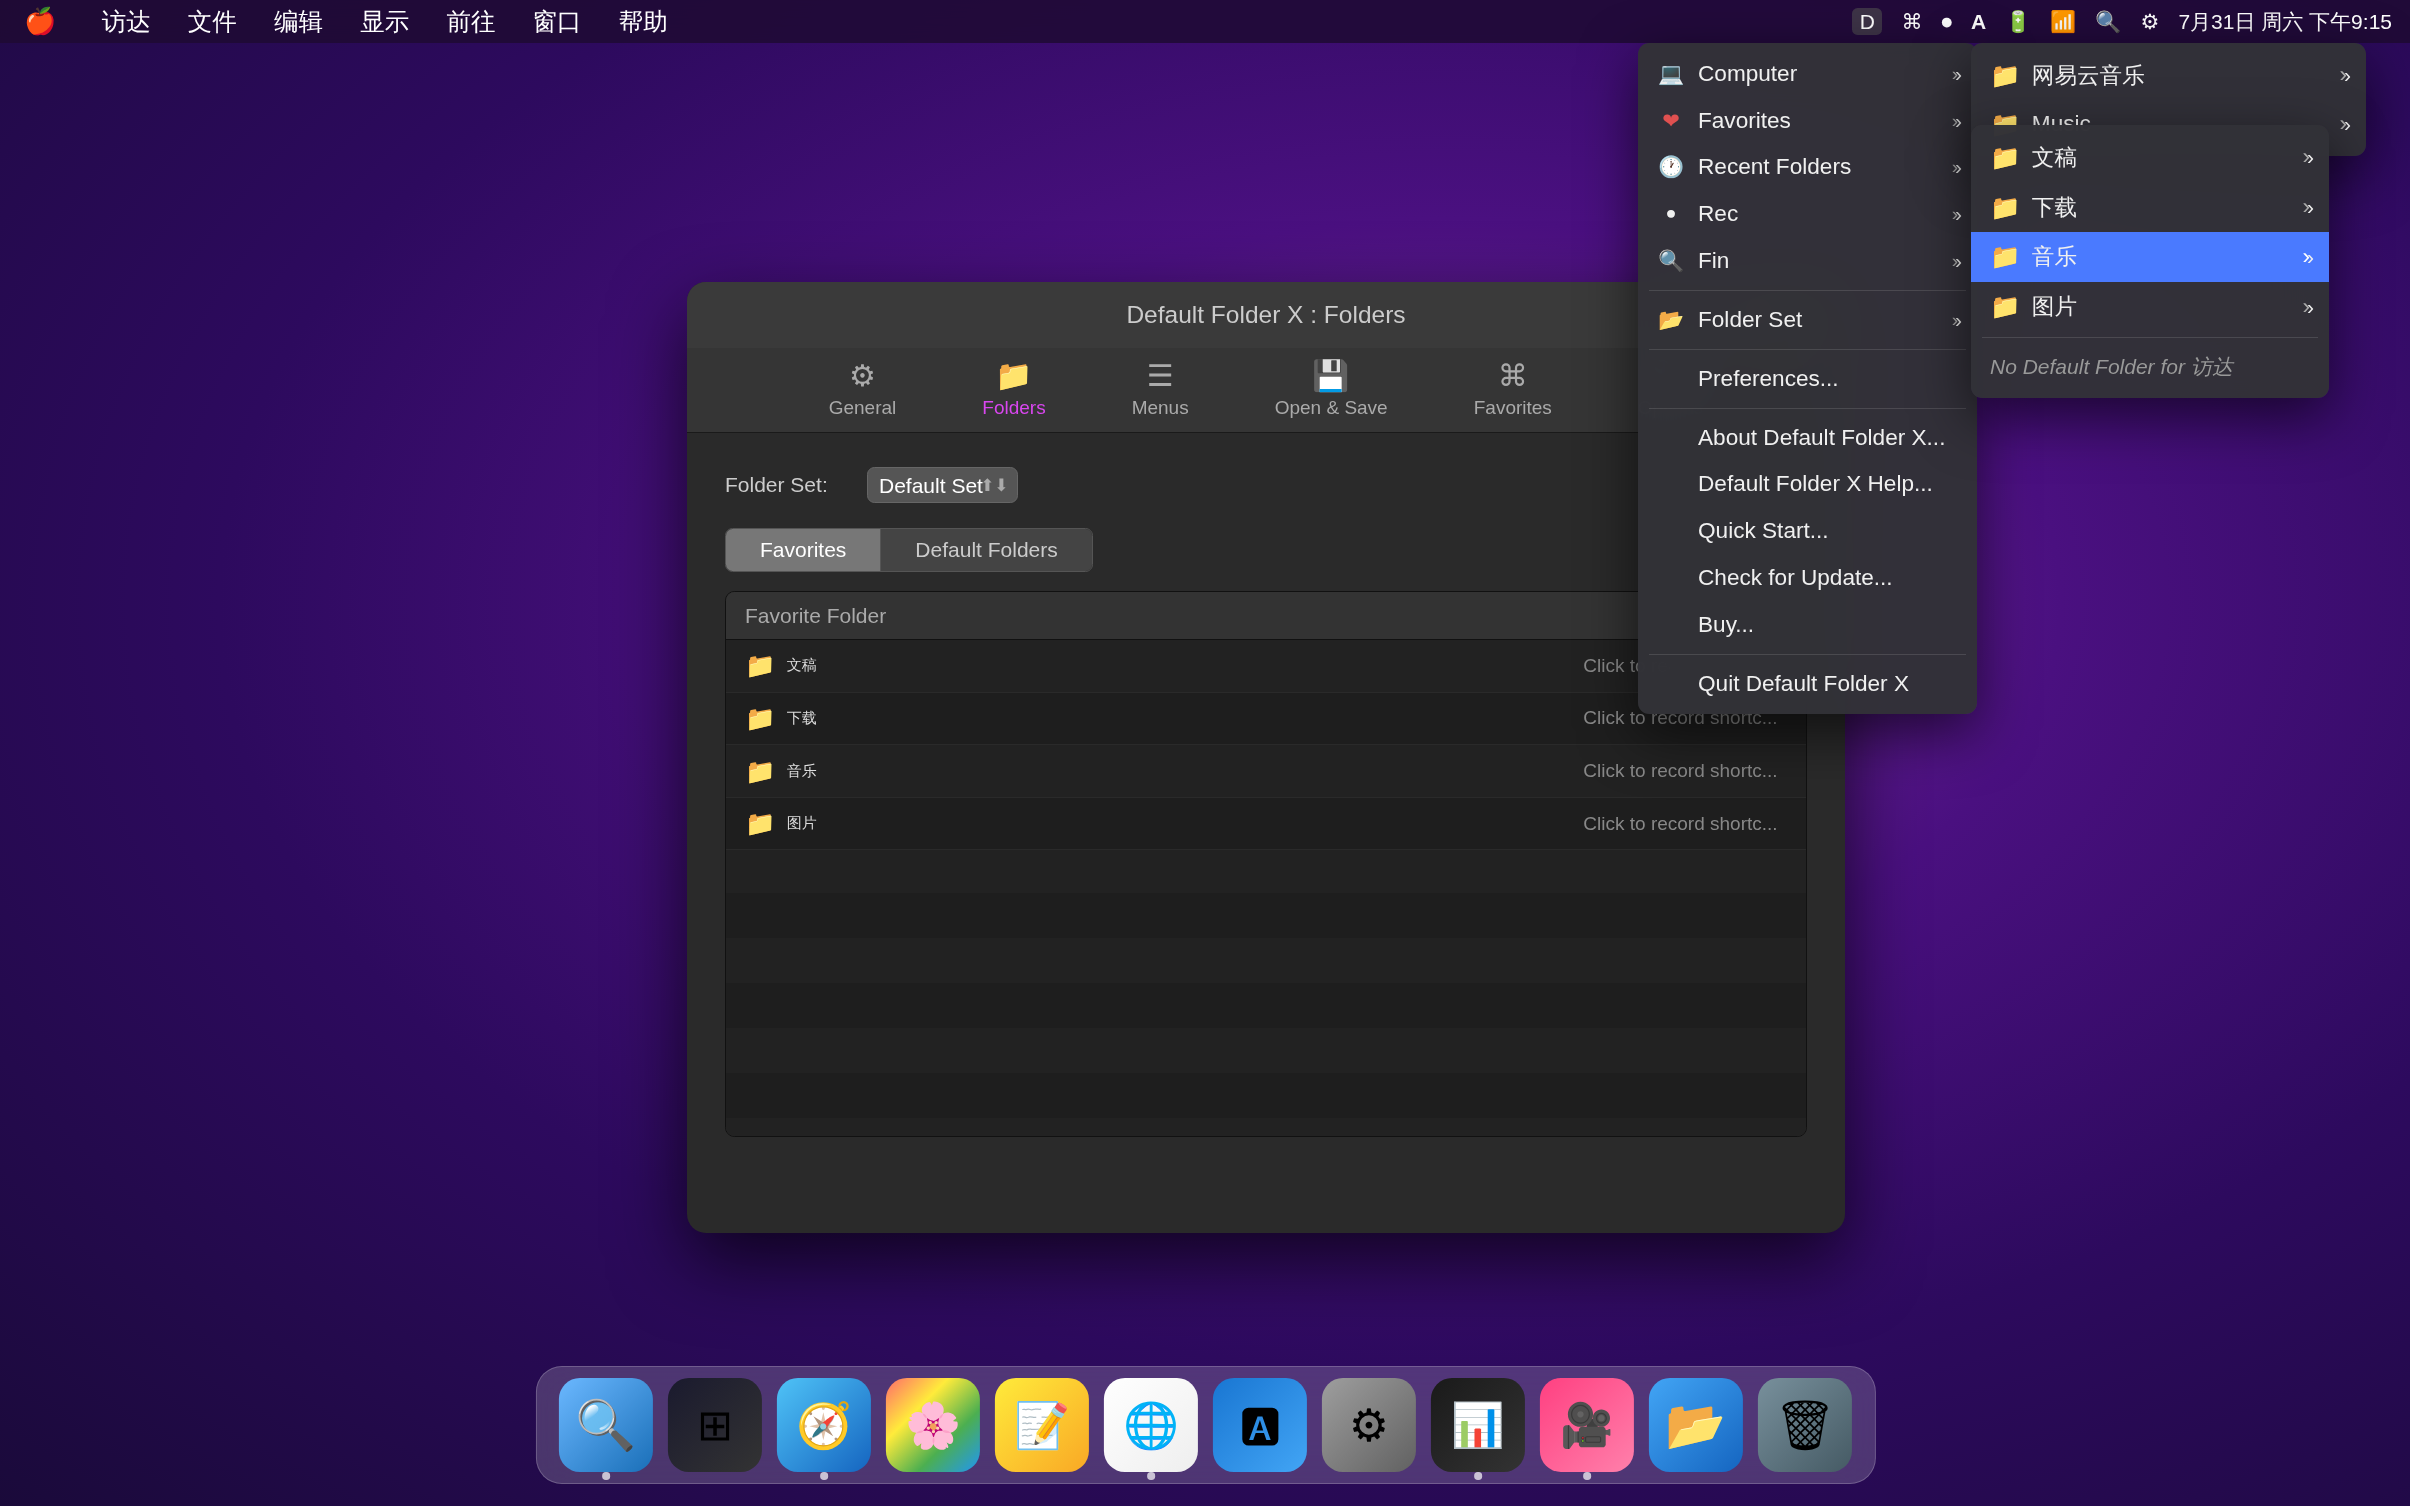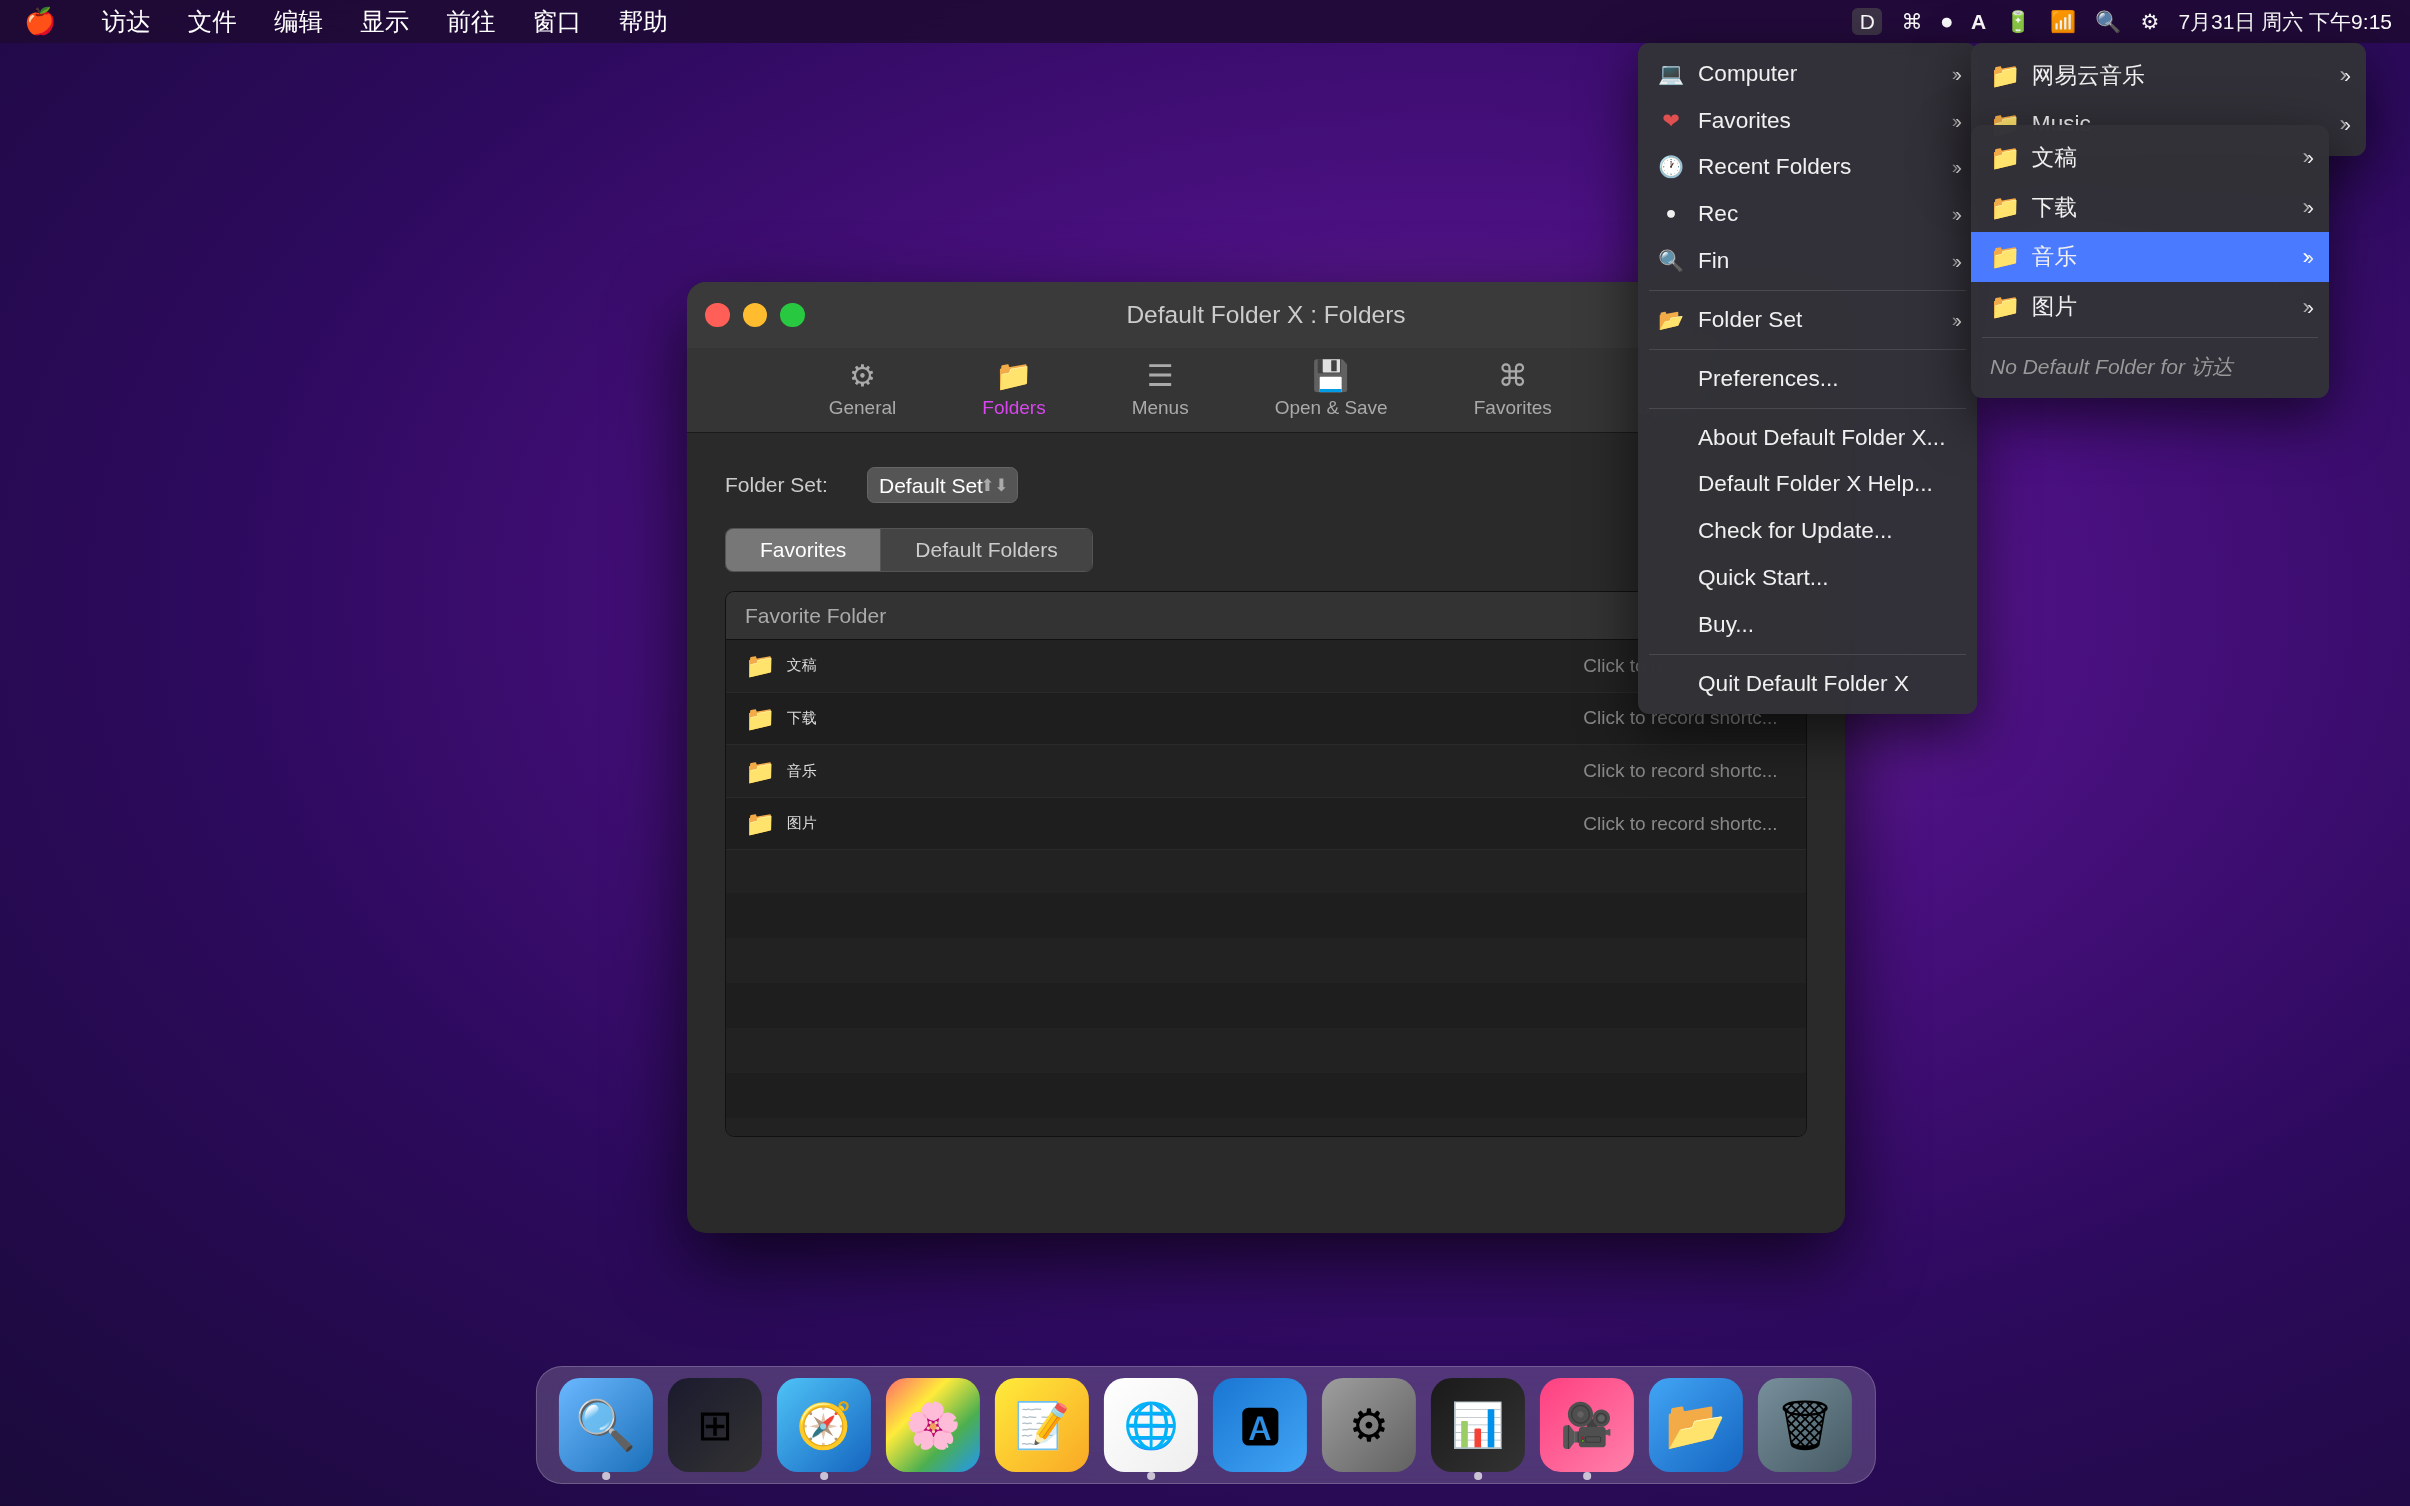--- a/index.html
+++ b/index.html
@@ -72,20 +72,21 @@
       z-index: 10;
       overflow: hidden;
     }
     .window-titlebar {
       height: 66px;
       background: #3a3a3a;
       display: flex;
       align-items: center;
       padding: 0 18px;
       position: relative;
+      justify-content: flex-end;
     }
     .window-controls {
       display: flex;
       gap: 13px;
       align-items: center;
     }
     .traffic-light {
       width: 24.5px;
       height: 24.5px;
       border-radius: 50%;
@@ -574,25 +575,25 @@
   <div class="menu-item">
     <span class="menu-icon"></span>
     <span class="menu-text">About Default Folder X...</span>
   </div>
   <div class="menu-item">
     <span class="menu-icon"></span>
     <span class="menu-text">Default Folder X Help...</span>
   </div>
   <div class="menu-item">
     <span class="menu-icon"></span>
-    <span class="menu-text">Check for Update...</span>
+    <span class="menu-text">Quick Start...</span>
   </div>
   <div class="menu-item">
     <span class="menu-icon"></span>
-    <span class="menu-text">Quick Start...</span>
+    <span class="menu-text">Check for Update...</span>
   </div>
   <div class="menu-item">
     <span class="menu-icon"></span>
     <span class="menu-text">Buy...</span>
   </div>
   <div class="menu-separator"></div>
   <div class="menu-item">
     <span class="menu-icon"></span>
     <span class="menu-text">Quit Default Folder X</span>
   </div>

